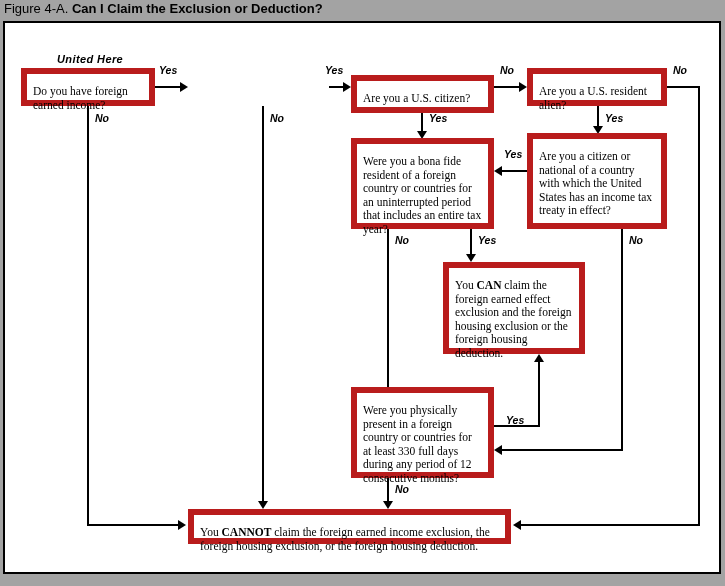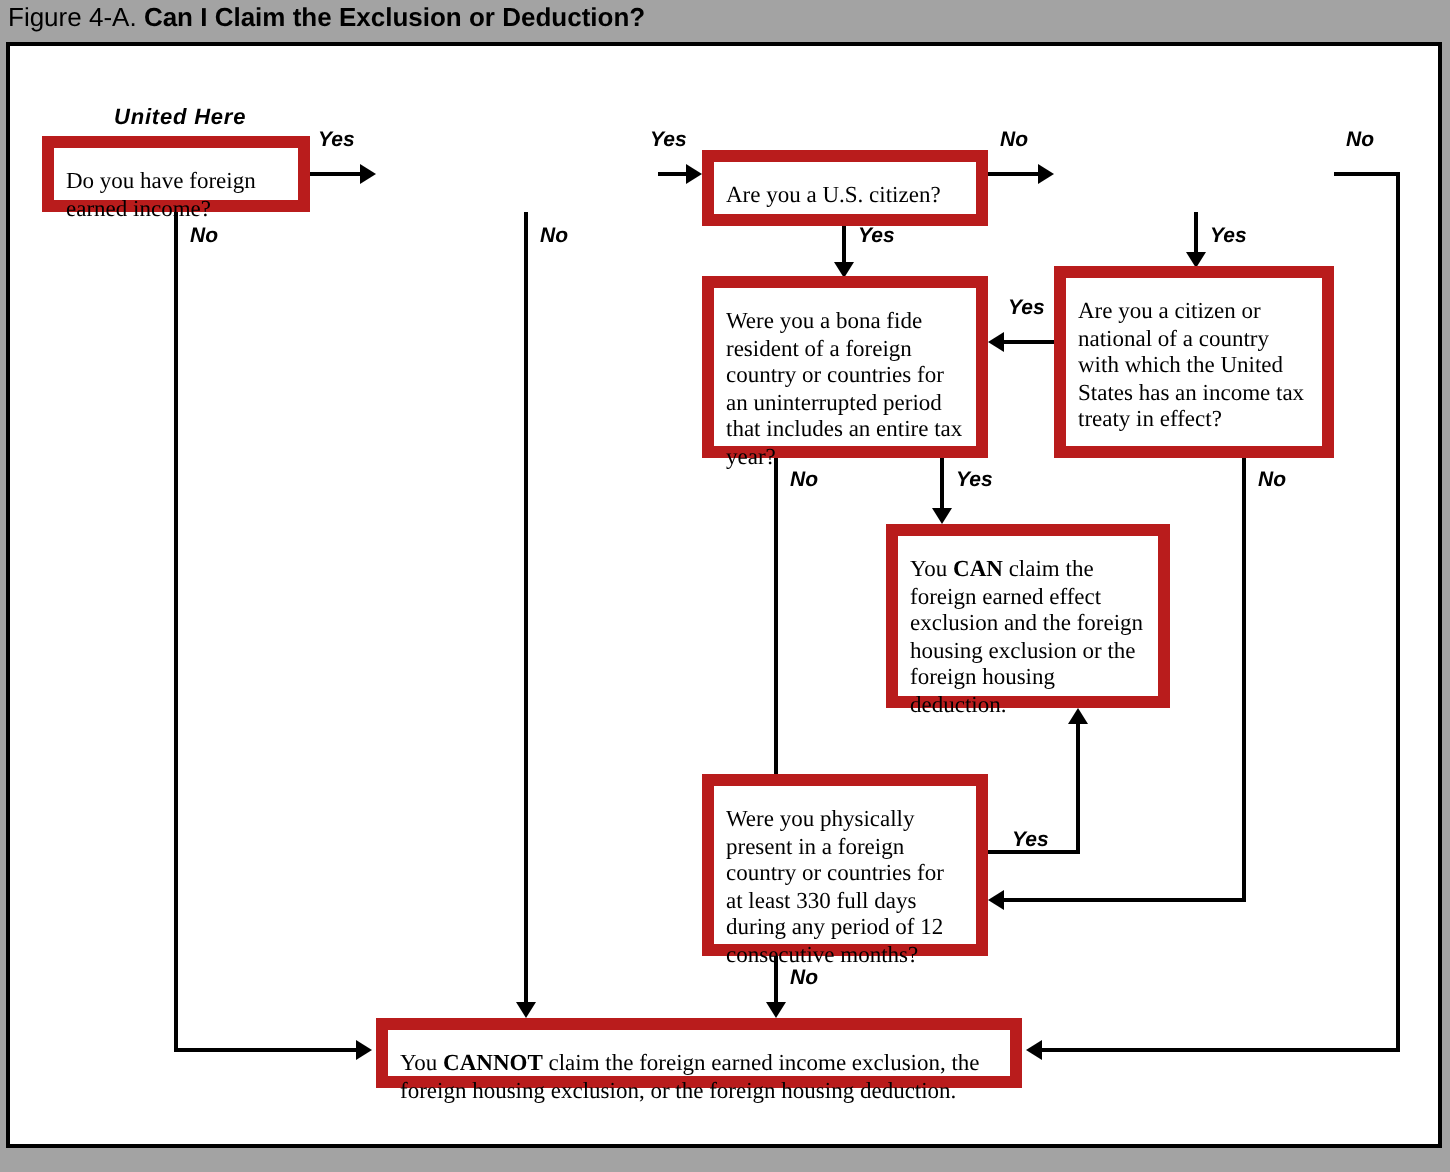--- a/index.html
+++ b/index.html
@@ -95,20 +95,21 @@
 
   <div id="frame"></div>
 
   <div id="start-here" style="left:57px; top:53px;">United Here</div>
 
   <div class="node" id="n-q1" style="left:21px; top:68px; width:134px; height:38px;">Do you have foreign earned income?</div>
 
 
   <div class="node" id="n-q3" style="left:351px; top:56px; width:143px; height:38px;margin-top:19px;">Are you a U.S. citizen?</div>
 
+  <div class="node" id="n-q4" style="left:527px; top:68px; width:140px; height:38px;">Are you a U.S. resident alien?</div>
 
   <div class="node" id="n-q6" style="left:527px; top:133px; width:140px; height:96px;">Are you a citizen or national of a country with which the United States has an income tax treaty in effect?</div>
 
   <div class="node" id="n-q5" style="left:351px; top:138px; width:143px; height:91px;">Were you a bona fide resident of a foreign country or countries for an uninterrupted period that includes an entire tax year?</div>
 
   <div class="node" id="n-can" style="left:443px; top:262px; width:142px; height:92px;">
     <span>You </span><b>CAN</b><span> claim the foreign earned effect exclusion and the foreign housing exclusion or the foreign housing deduction.</span>
   </div>
 
   <div class="node" id="n-q7" style="left:351px; top:387px; width:143px; height:91px;">Were you physically present in a foreign country or countries for at least 330 full days during any period of 12 consecutive months?</div>

